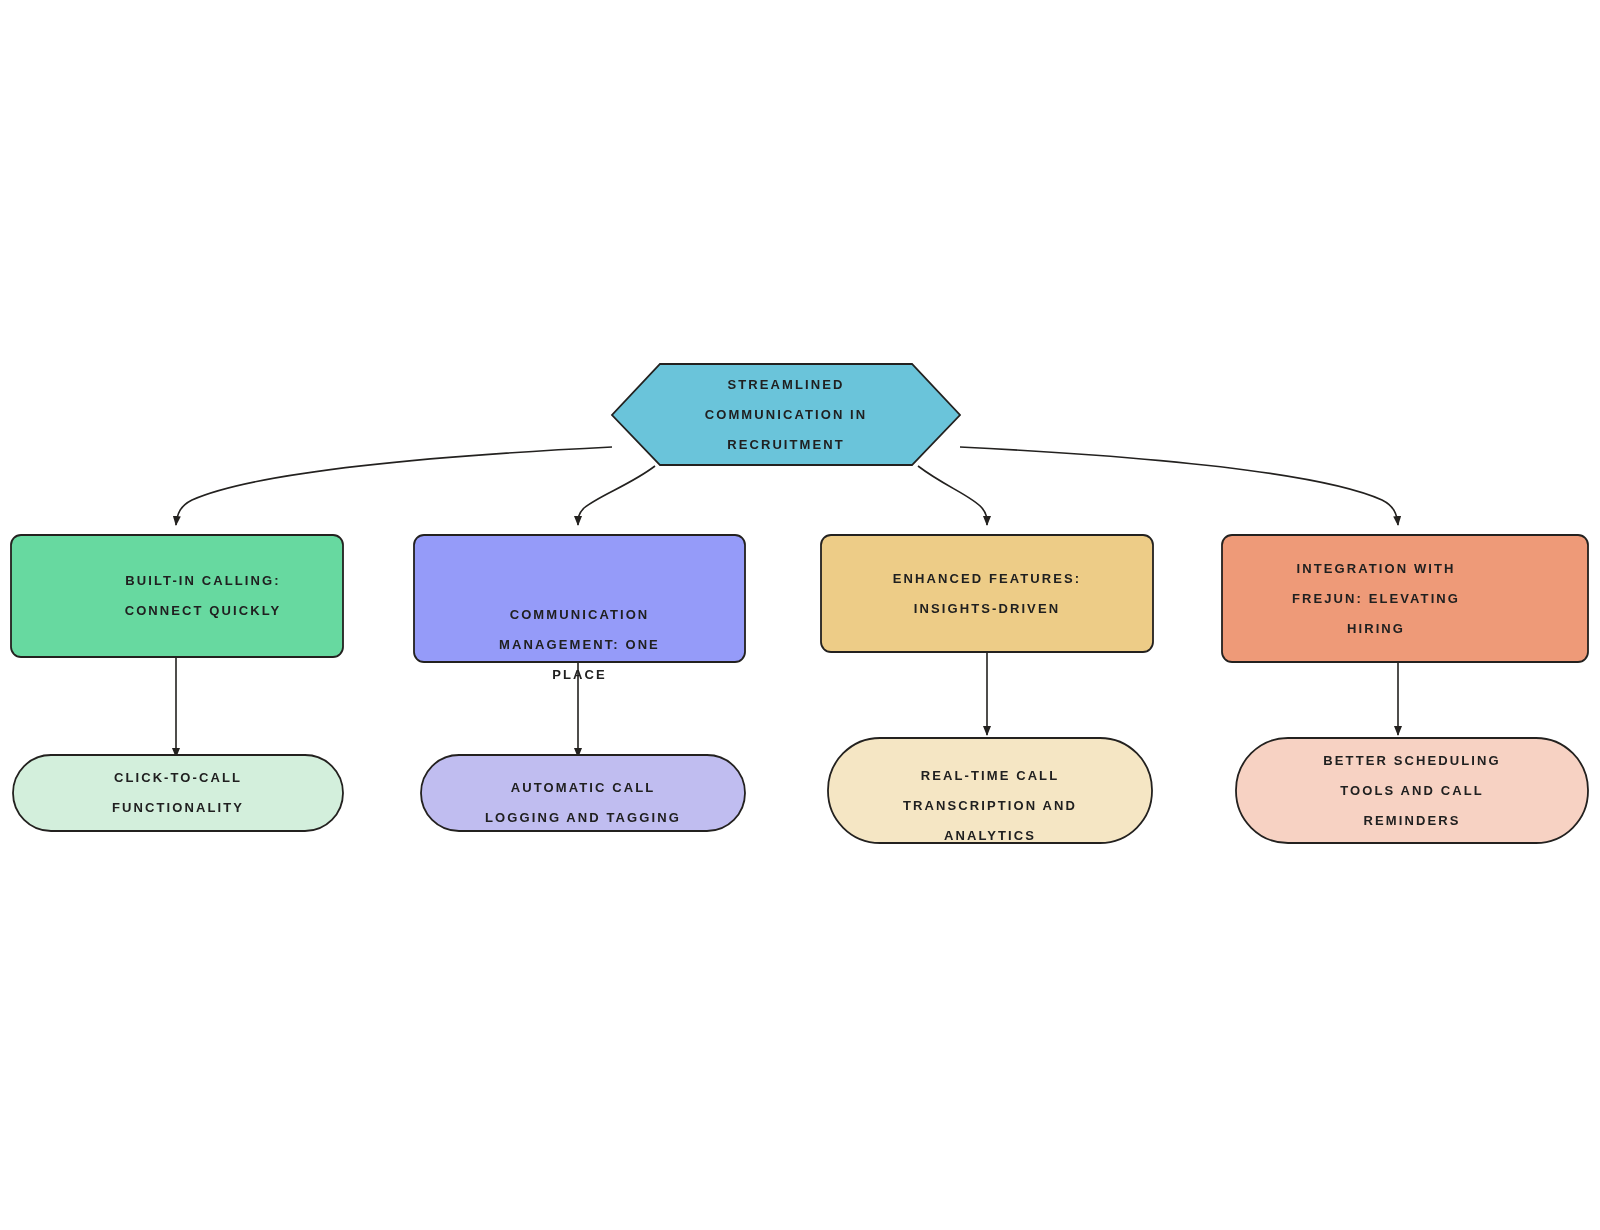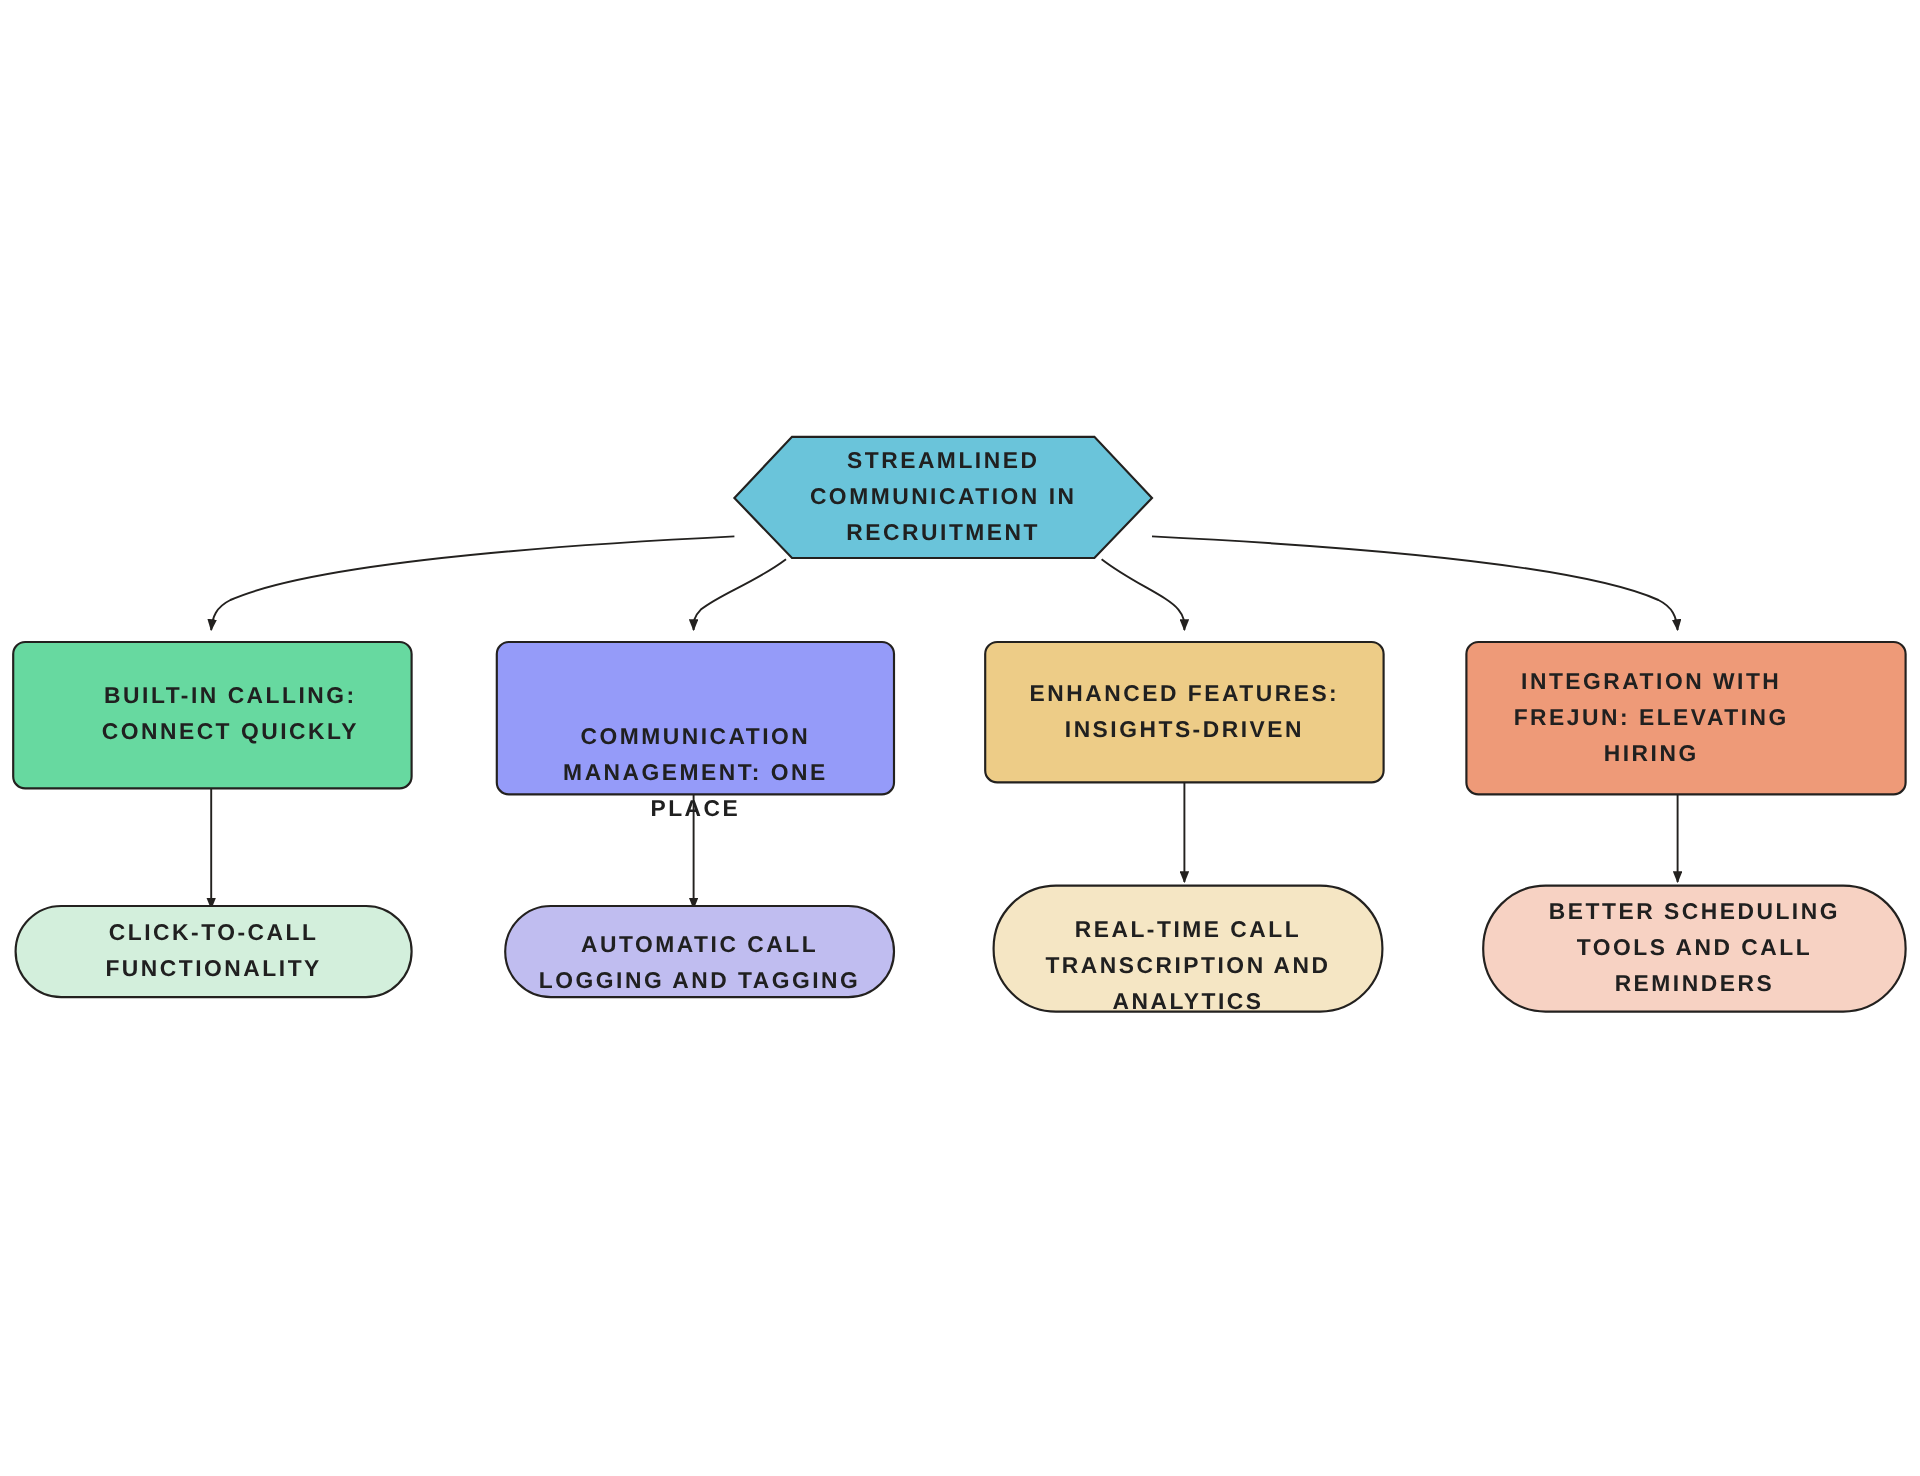--- a/index.html
+++ b/index.html
@@ -22,21 +22,21 @@
     height: 1230px;
   }
   .node-label {
     position: absolute;
     display: flex;
     align-items: center;
     justify-content: center;
     text-align: center;
     font-family: "Liberation Sans", sans-serif;
     font-weight: bold;
-    font-size: 19px;
+    font-size: 13px;
     letter-spacing: 2.1px;
     line-height: 30px;
     color: #202020;
     text-transform: uppercase;
     pointer-events: none;
     white-space: pre-line;
   }
   .edge-path {
     fill: none;
     stroke: #23211f;
@@ -77,21 +77,21 @@
   <rect class="node-shape" x="13" y="755" width="330" height="76" rx="38" ry="38" fill="#d3efdc"></rect>
   <rect class="node-shape" x="421" y="755" width="324" height="76" rx="38" ry="38" fill="#c0bdf0"></rect>
   <rect class="node-shape" x="828" y="738" width="324" height="105" rx="52" ry="52" fill="#f5e6c4"></rect>
   <rect class="node-shape" x="1236" y="738" width="352" height="105" rx="52" ry="52" fill="#f7d2c3"></rect>
 </svg>
 
 <div class="node-label" style="left:612px; top:364px; width:348px; height:101px;">STREAMLINED
 COMMUNICATION IN
 RECRUITMENT</div>
 
-<div class="node-label" style="left:0; top:535px; width:384px; height:122px;">BUILT-IN CALLING:
+<div class="node-label" style="left:11px; top:535px; width:384px; height:122px;">BUILT-IN CALLING:
 CONNECT QUICKLY</div>
 <div class="node-label" style="left:414px; top:535px; width:331px; height:127px;margin-top:46px;">COMMUNICATION
 MANAGEMENT: ONE
 PLACE</div>
 <div class="node-label" style="left:821px; top:535px; width:332px; height:117px;">ENHANCED FEATURES:
 INSIGHTS-DRIVEN</div>
 <div class="node-label" style="left:1222px; top:535px; width:308px; height:127px;">INTEGRATION WITH
 FREJUN: ELEVATING
 HIRING</div>
 

